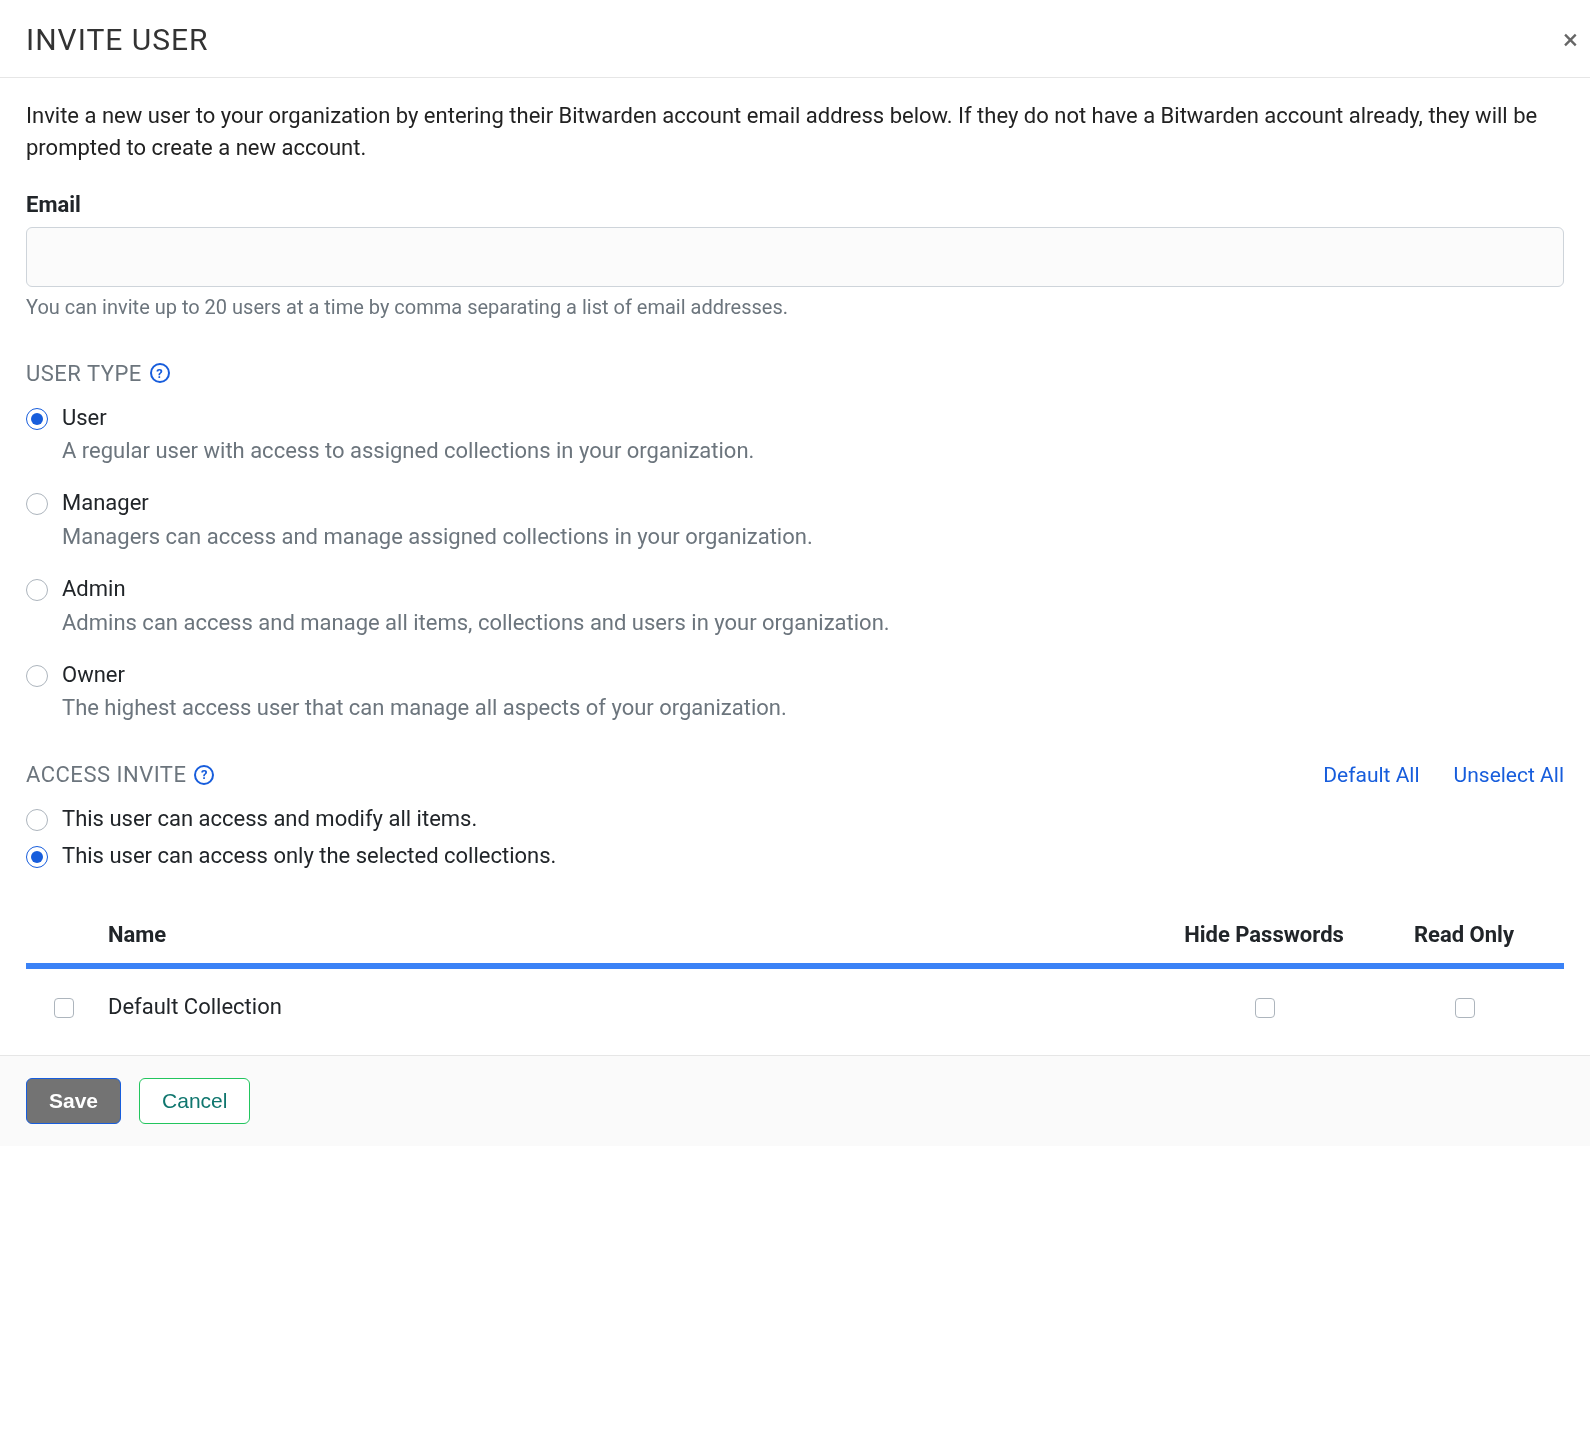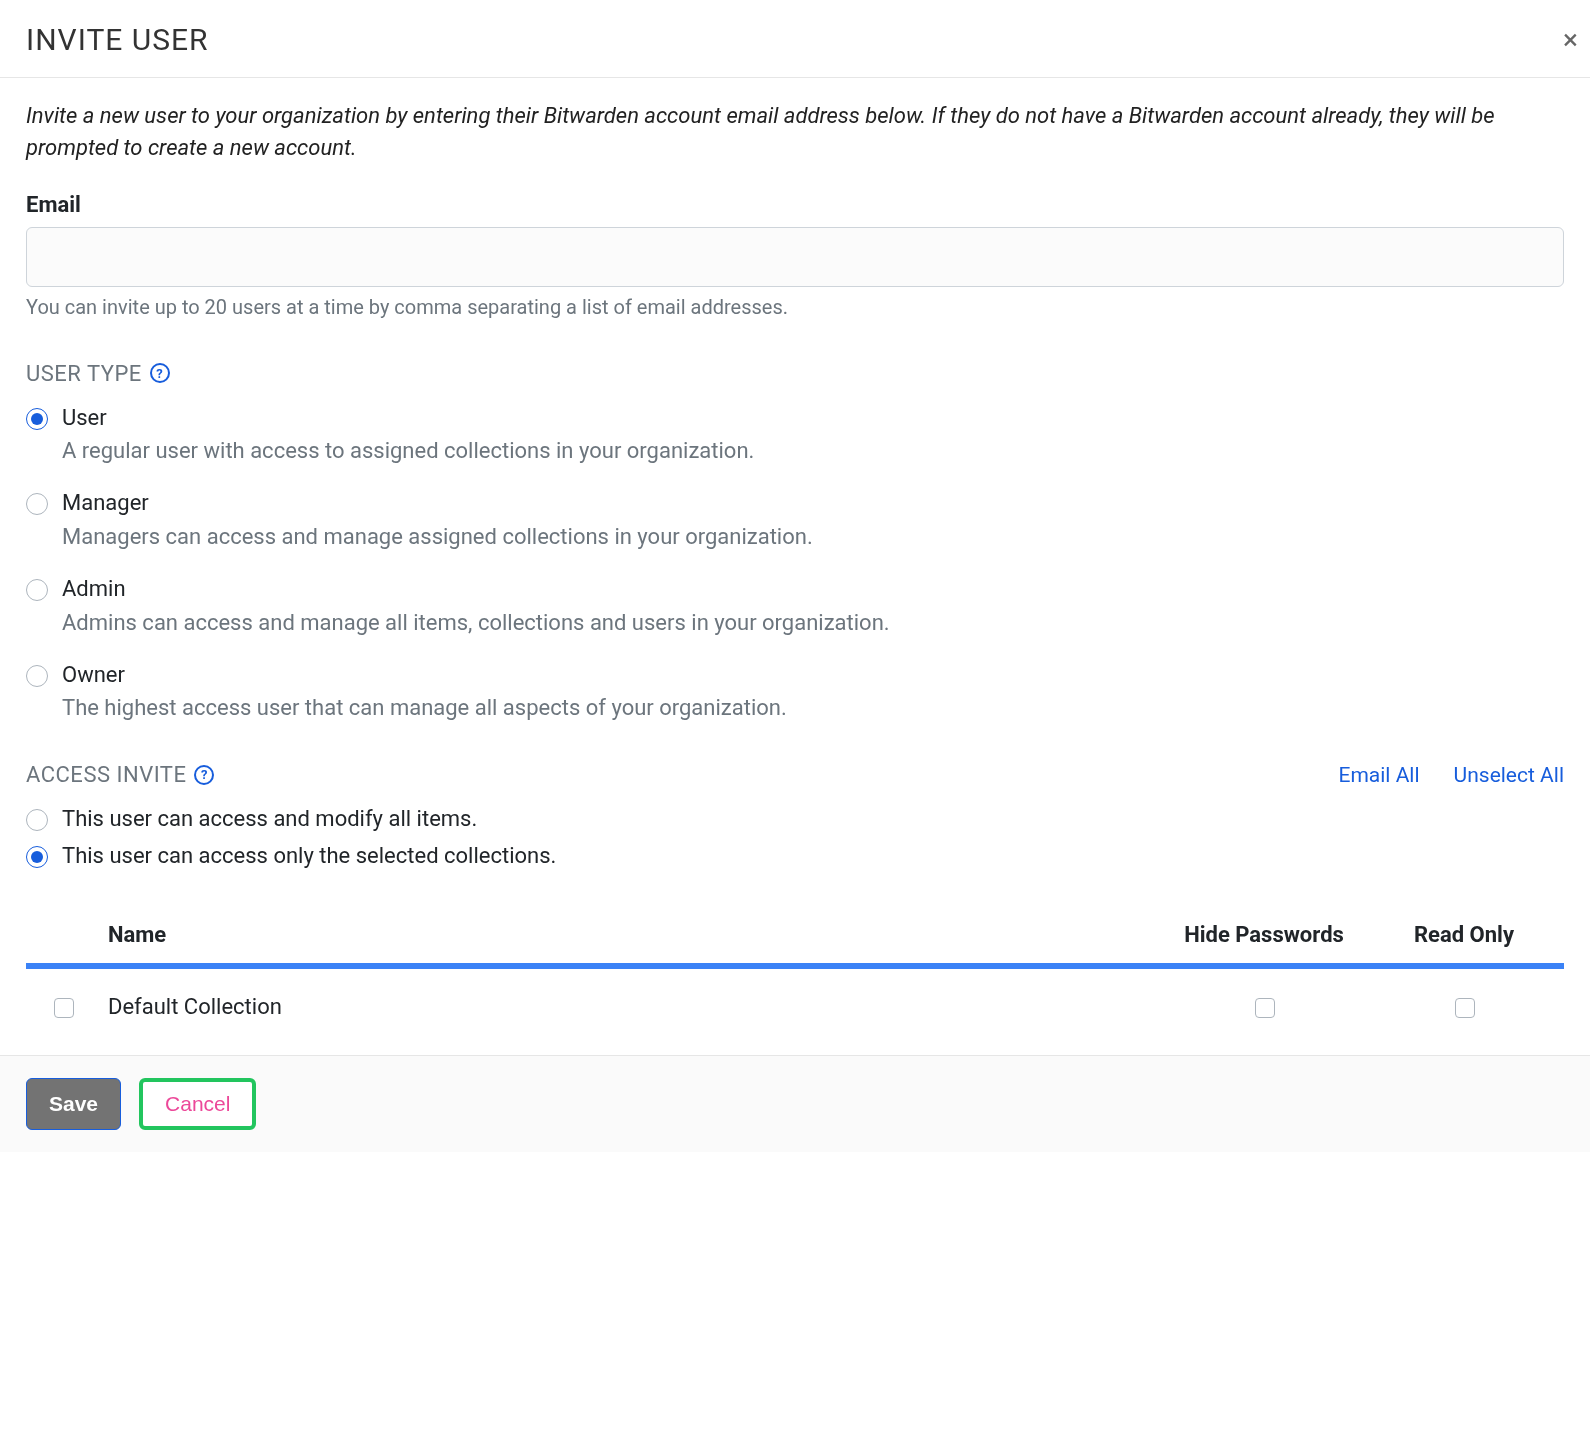--- a/index.html
+++ b/index.html
@@ -17,21 +17,21 @@
     padding: 22px 12px 20px 26px;
     border-bottom: 1px solid #e6e6e6;
   }
   .modal-title {
     font-size: 30px; letter-spacing: 1px; color: #333; font-weight: 400;
   }
   .close-x {
     font-size: 28px; color:#666; cursor:pointer; line-height:1;
   }
   .modal-body { padding: 22px 26px 10px 26px; }
-  .intro { font-size: 22px; color:#222; line-height:1.45; margin-bottom: 28px; font-style: italic; }
+  .intro { font-size: 22px; color:#222; line-height:1.45; margin-bottom: 28px; }
   .field-label { font-weight:700; font-size:22px; margin-bottom:10px; }
   .text-input {
     width:100%; height:60px; border:1px solid #ced4da; border-radius:6px;
     background:#fbfbfb; font-size:20px; padding: 8px 14px;
   }
   .hint { color:#6c757d; font-size:20px; margin-top:8px; }
   .section-title {
     color:#6c757d; font-size:22px; letter-spacing:0.5px; margin-top:42px;
     display:flex; align-items:center; gap:8px;
   }
@@ -91,21 +91,21 @@
     border-width:0 2px 2px 0; transform: rotate(45deg); margin: 2px auto 0 auto;
   }
   .modal-footer {
     border-top:1px solid #e6e6e6; padding: 22px 26px;
     display:flex; gap:18px; background:#fafafa;
   }
   .btn {
     font-size:21px; padding: 10px 22px; border-radius:6px; cursor:pointer;
   }
   .btn-primary { background:#737373; color:#fff; border:1px solid #175DDC; font-weight:600; }
-  .btn-secondary { background:#fff; color:#ec4899; border:4px solid #22c55e; }
+  .btn-secondary { background:#fff; color:#0f766e; border:1px solid #22c55e; }
 </style>
 </head>
 <body>
 
 <div class="modal">
 
   <div class="modal-header">
     <div class="modal-title">INVITE USER</div>
     <div class="close-x">×</div>
   </div>
@@ -153,21 +153,21 @@
         </div>
       </label>
     </div>
 
     <div class="access-header">
       <div class="section-title" style="margin-top:0">
         <span>ACCESS INVITE</span>
         <span class="help-icon">?</span>
       </div>
       <div class="access-links">
-        <span class="link">Email All</span>
+        <span class="link">Default All</span>
         <span class="link">Unselect All</span>
       </div>
     </div>
 
     <div class="radio-list">
       <label class="radio-item compact">
         <input type="radio" name="access" class="radio" style="">
         <div class="radio-content">
           <div class="radio-label plain">This user can access and modify all items.</div>
         </div>

